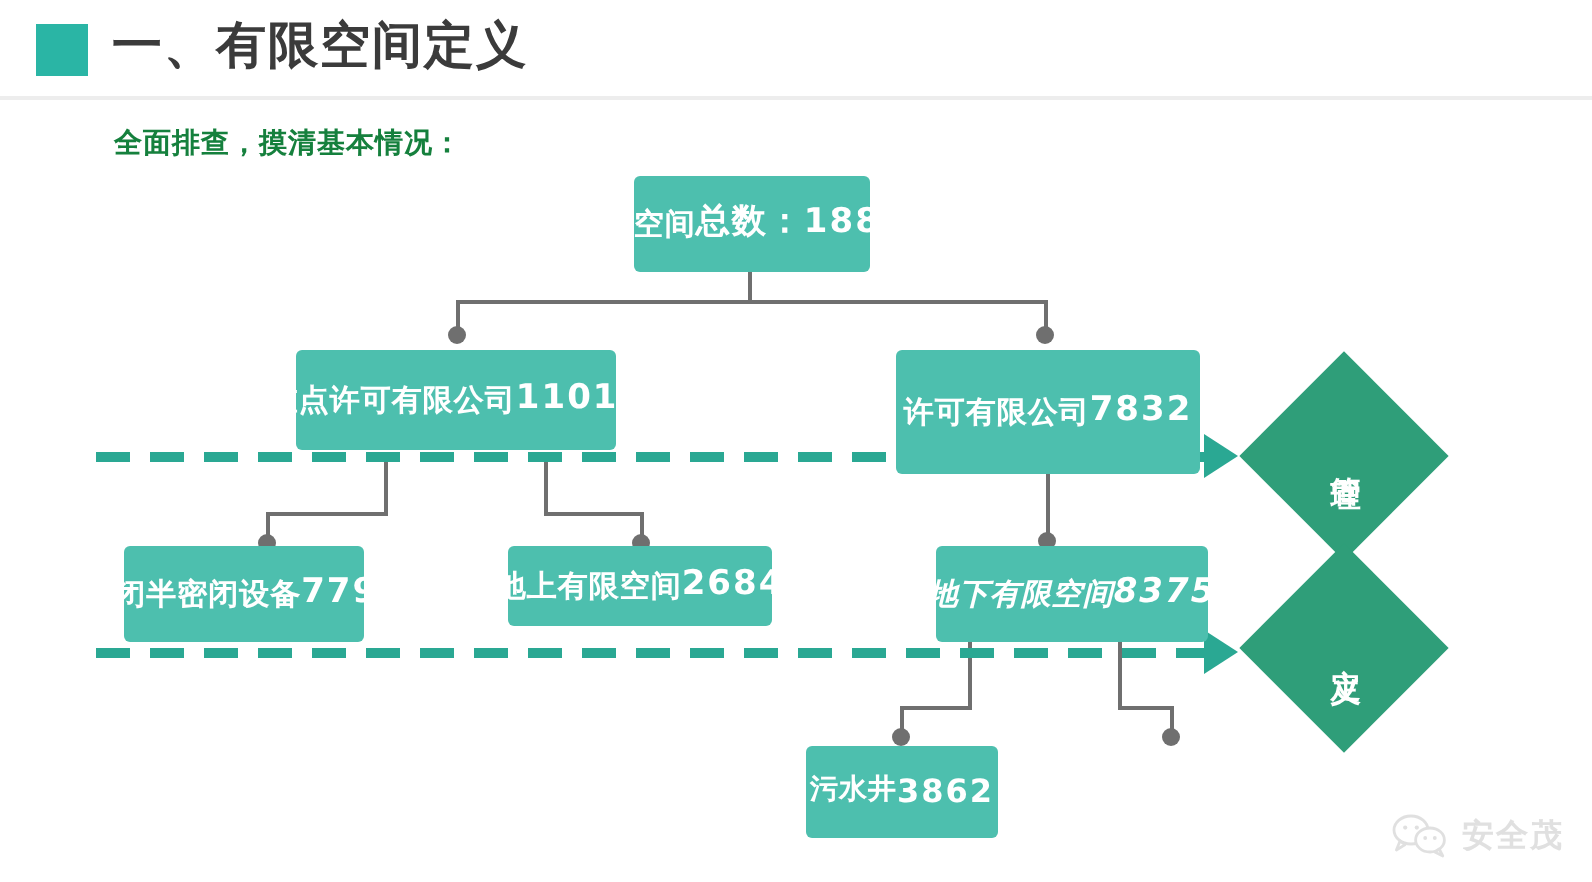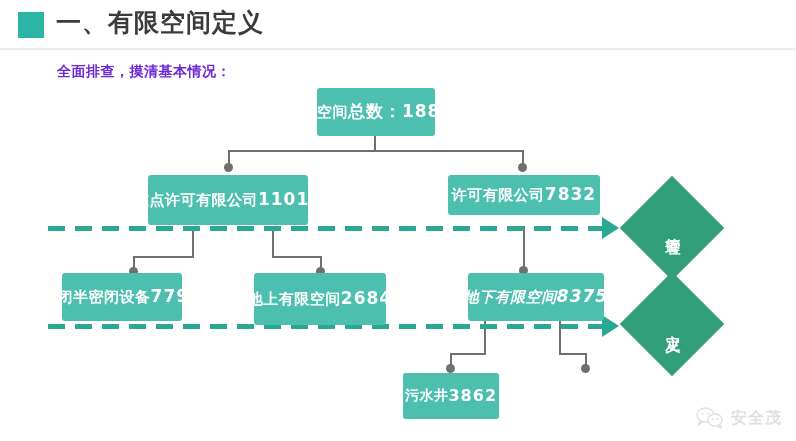--- a/index.html
+++ b/index.html
@@ -19,21 +19,21 @@
   .page-title{
     position:absolute;left:56px;top:6px;
     font-size:25px;font-weight:bold;color:#3b3b3b;letter-spacing:1px;
     white-space:nowrap;
   }
   .rule{
     position:absolute;left:0;top:48px;width:796px;height:2px;background:#ededed;
   }
   .subtitle{
     position:absolute;left:57px;top:63px;
-    font-size:14px;font-weight:bold;color:#6d28d9;letter-spacing:.5px;
+    font-size:14px;font-weight:bold;color:#15803d;letter-spacing:.5px;
     white-space:nowrap;
   }
 
   
   .node{
     position:absolute;
     background:#4dbfae;border-radius:3px;
     color:#ffffff;text-align:center;
     display:flex;flex-direction:row;align-items:center;justify-content:center;
     line-height:1.12;
@@ -142,31 +142,31 @@
   <div class="node" style="left:317px;top:88px;width:118px;height:48px;">
     <span class="t1">有限空间</span>
     <span class="t2">总数：18850</span>
   </div>
 
   <div class="node" style="left:148px;top:175px;width:160px;height:50px;">
     <span class="t1">重点许可有限公司</span>
     <span class="t2">11018</span>
   </div>
 
-  <div class="node" style="left:448px;top:175px;width:152px;height:40px;justify-content:center;">
+  <div class="node" style="left:448px;top:175px;width:152px;height:62px;justify-content:center;">
     <span class="t1">许可有限公司</span>
     <span class="t2">7832</span>
   </div>
 
   <div class="node" style="left:62px;top:273px;width:120px;height:48px;text-align:center;">
     <span class="t1">密闭半密闭设备</span>
     <span class="t2">7791</span>
   </div>
 
-  <div class="node" style="left:254px;top:273px;width:132px;height:52px;">
+  <div class="node" style="left:254px;top:273px;width:132px;height:40px;">
     <span class="t1">地上有限空间</span>
     <span class="t2">2684</span>
   </div>
 
   <div class="node" style="left:468px;top:273px;width:136px;height:48px;font-style:italic;">
     <span class="t1">地下有限空间</span>
     <span class="t2">8375</span>
   </div>
 
   <div class="node small" style="left:403px;top:373px;width:96px;height:46px;">

